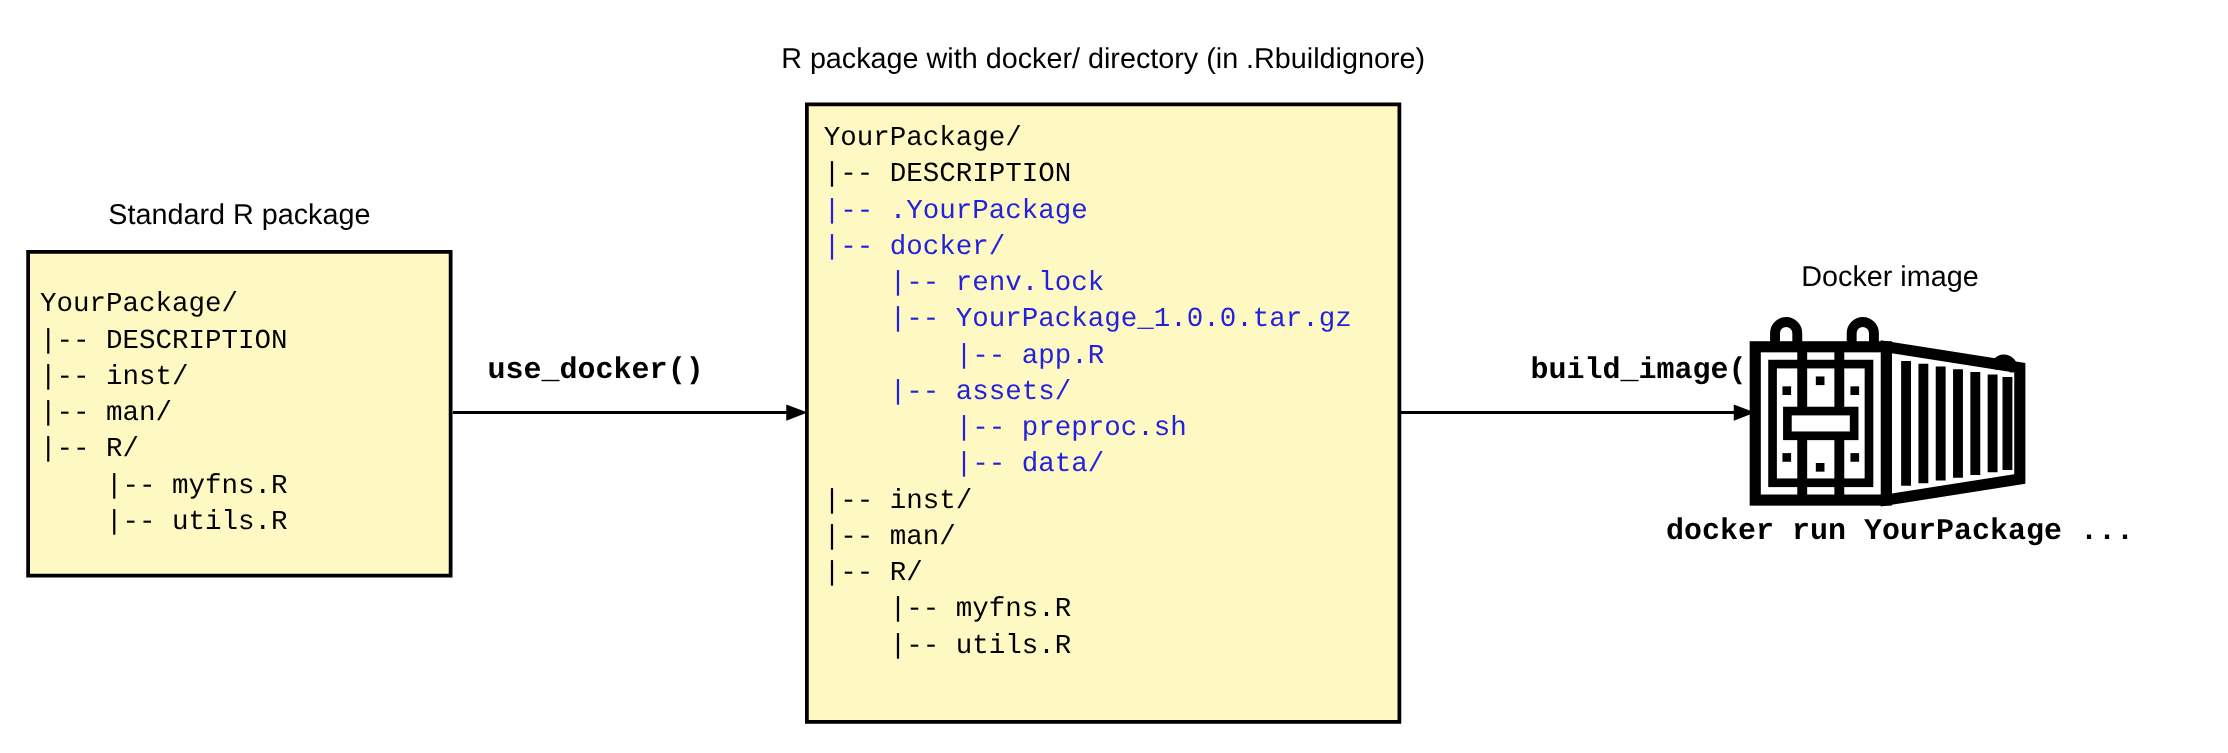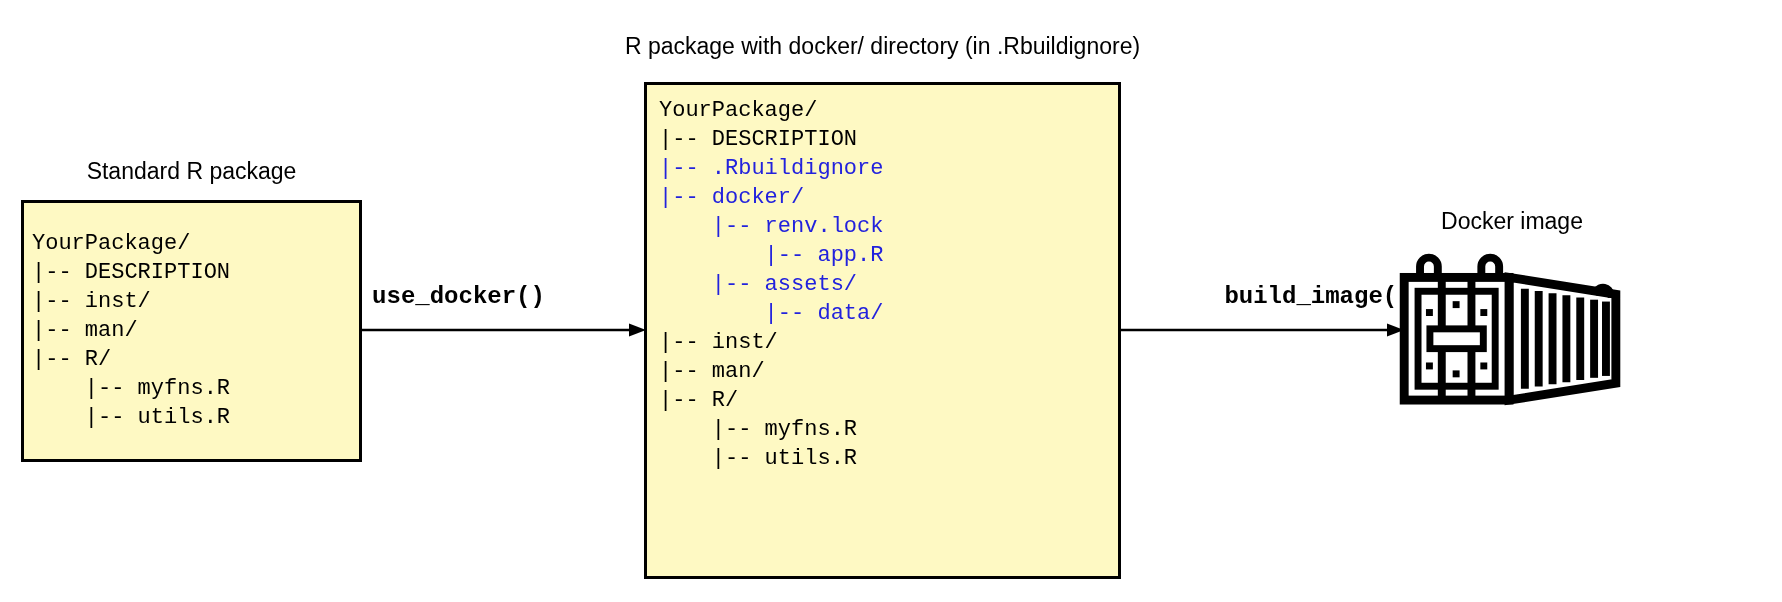--- a/index.html
+++ b/index.html
@@ -42,21 +42,21 @@
   .arrow-1{left:362px;top:322px;}
   .arrow-2{left:1120px;top:322px;}
   .fn-label{
     position:absolute;
     font-family:"Liberation Mono","DejaVu Sans Mono",monospace;
     font-weight:bold;
     font-size:24px;
     text-align:center;
     white-space:nowrap;
   }
-  .fn-1{left:344px;top:283px;width:229px;}
+  .fn-1{left:362px;top:283px;width:229px;}
   .fn-2{left:1176px;top:283px;width:284px;}
   .container-icon{position:absolute;left:1398px;top:226px;}
   .run-caption{
     position:absolute;
     left:1310px;top:412px;width:420px;
     font-family:"Liberation Mono","DejaVu Sans Mono",monospace;
     font-weight:bold;
     font-size:24px;
     text-align:center;
     white-space:pre;
@@ -80,25 +80,27 @@
         <div class="tree-line">|-- R/</div>
         <div class="tree-line">    |-- myfns.R</div>
         <div class="tree-line">    |-- utils.R</div>
       </div>
   </div>
 
   <div class="box mid-box">
     <div class="tree">
         <div class="tree-line">YourPackage/</div>
         <div class="tree-line">|-- DESCRIPTION</div>
-        <div class="tree-line hl">|-- .Rbuildignore</div>
+        <div class="tree-line hl">|-- .YourPackage</div>
         <div class="tree-line hl">|-- docker/</div>
         <div class="tree-line hl">    |-- renv.lock</div>
+        <div class="tree-line hl">    |-- YourPackage_1.0.0.tar.gz</div>
         <div class="tree-line hl">        |-- app.R</div>
         <div class="tree-line hl">    |-- assets/</div>
+        <div class="tree-line hl">        |-- preproc.sh</div>
         <div class="tree-line hl">        |-- data/</div>
         <div class="tree-line">|-- inst/</div>
         <div class="tree-line">|-- man/</div>
         <div class="tree-line">|-- R/</div>
         <div class="tree-line">    |-- myfns.R</div>
         <div class="tree-line">    |-- utils.R</div>
       </div>
   </div>
 
   <div class="fn-label fn-1">use_docker()</div>
@@ -142,14 +144,15 @@
     <rect x="28" y="84" width="7" height="7" fill="#000" stroke="none"></rect>
     <rect x="28" y="138" width="7" height="7" fill="#000" stroke="none"></rect>
     <rect x="83" y="84" width="7" height="7" fill="#000" stroke="none"></rect>
     <rect x="83" y="138" width="7" height="7" fill="#000" stroke="none"></rect>
     <rect x="55" y="76" width="7" height="7" fill="#000" stroke="none"></rect>
     <rect x="55" y="146" width="7" height="7" fill="#000" stroke="none"></rect>
 
     <rect x="32" y="104" width="54" height="20" stroke-width="7" fill="#fff"></rect>
   </svg>
 
+  <div class="run-caption">docker run YourPackage ...</div>
 
 </div>
 
 </body></html>

